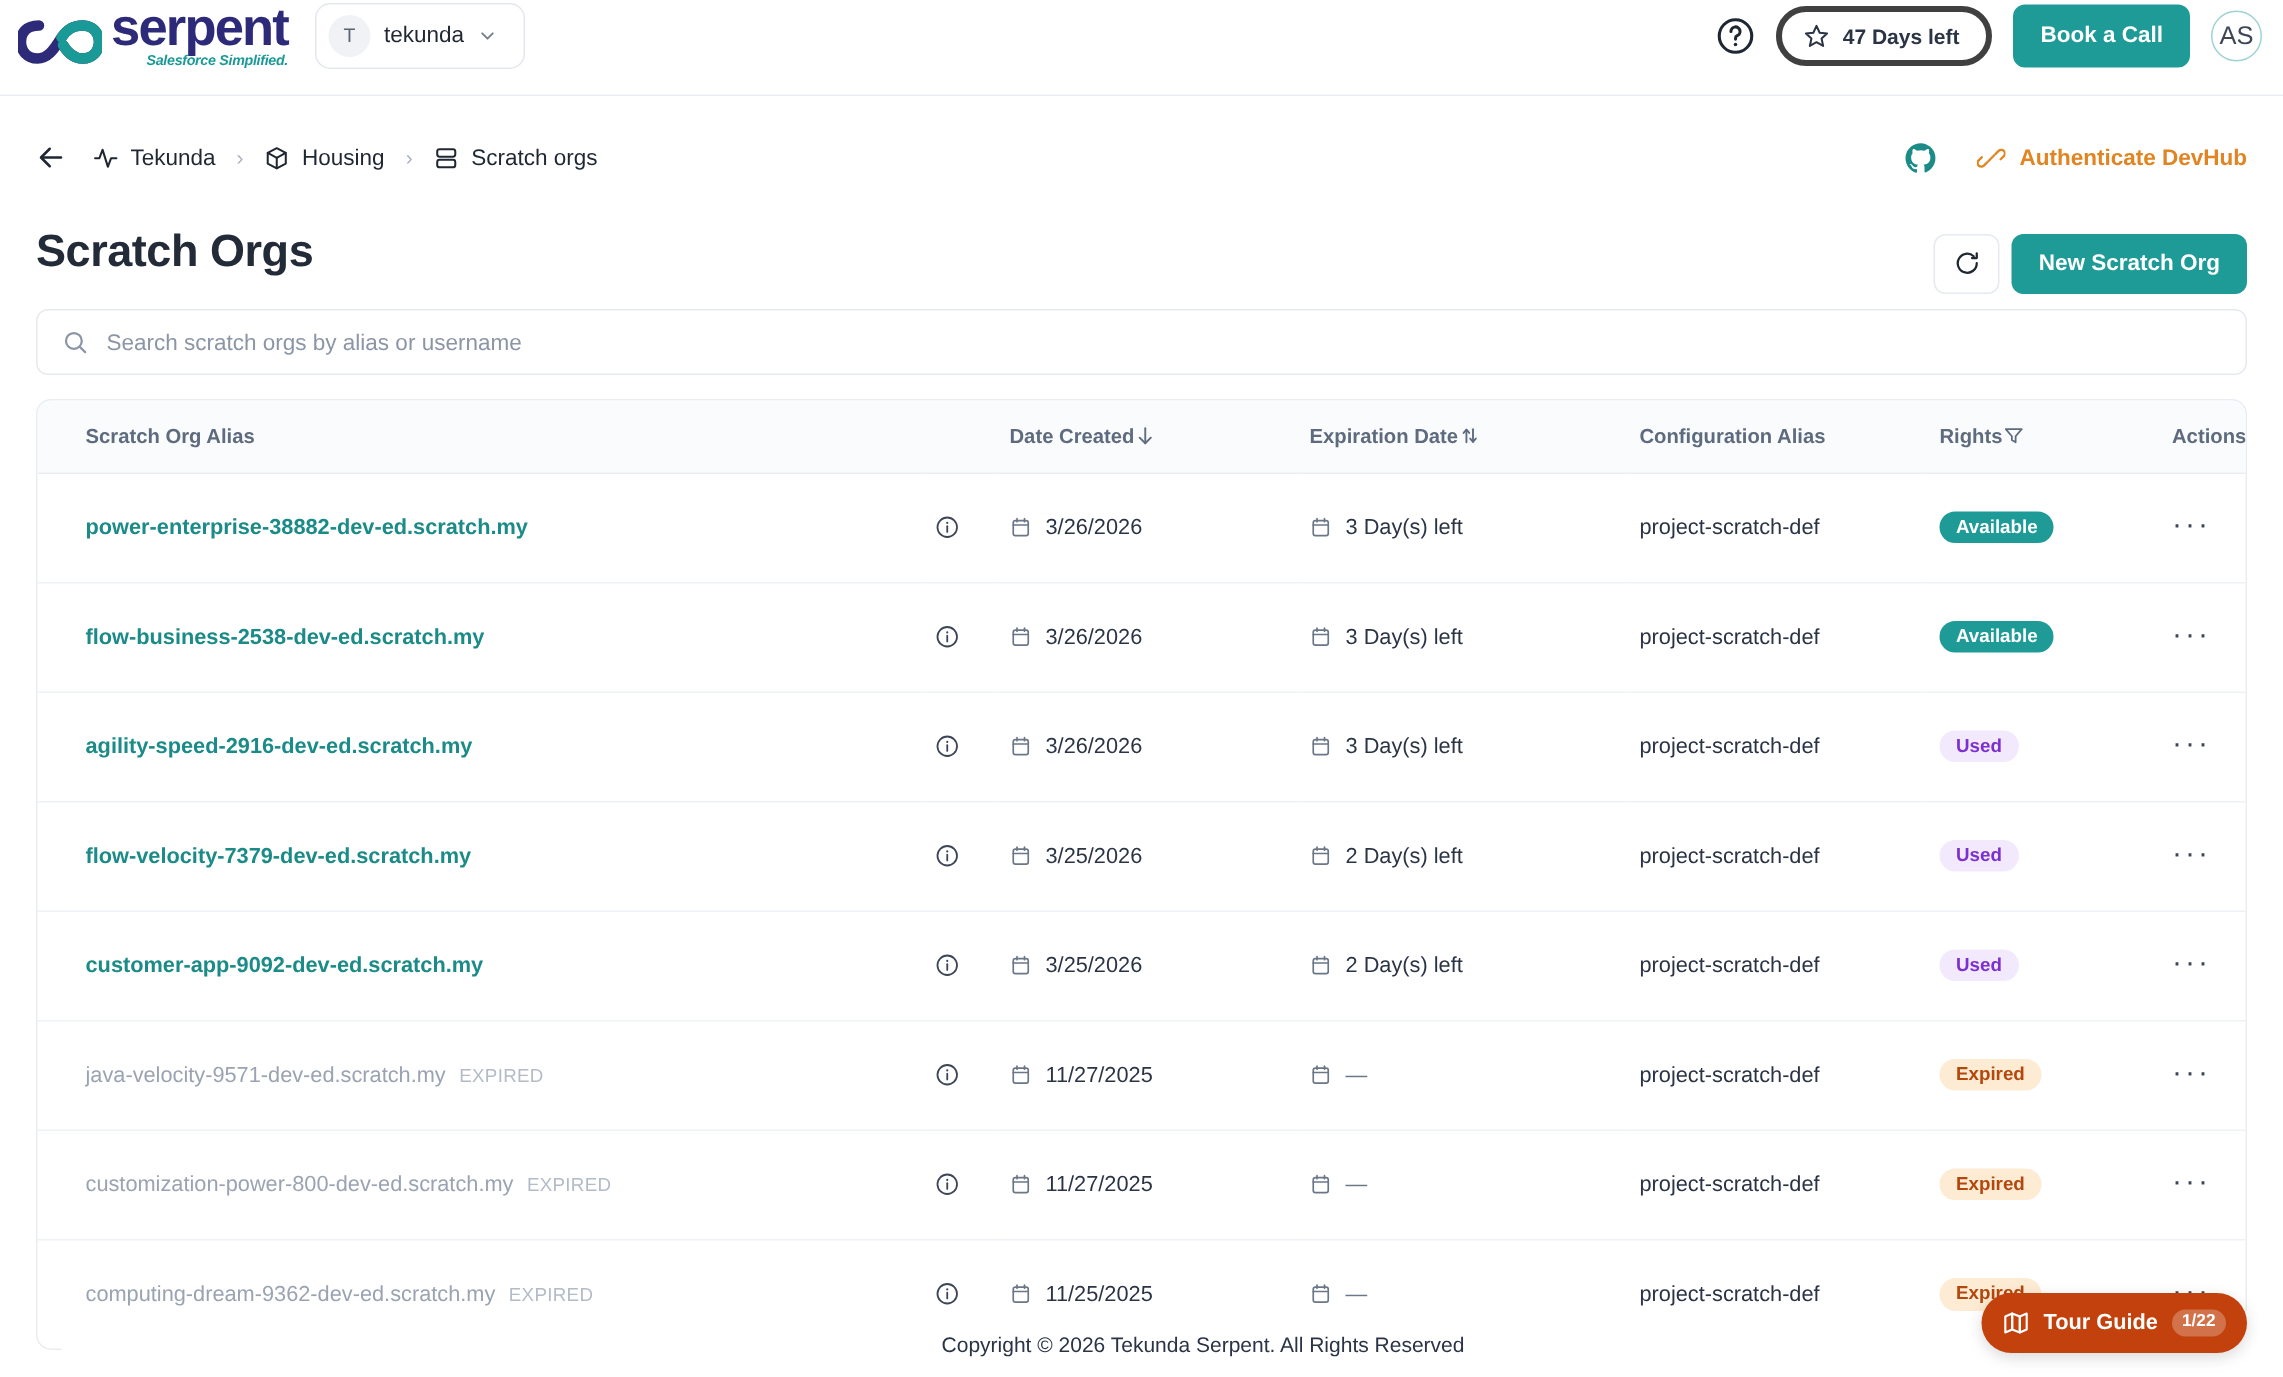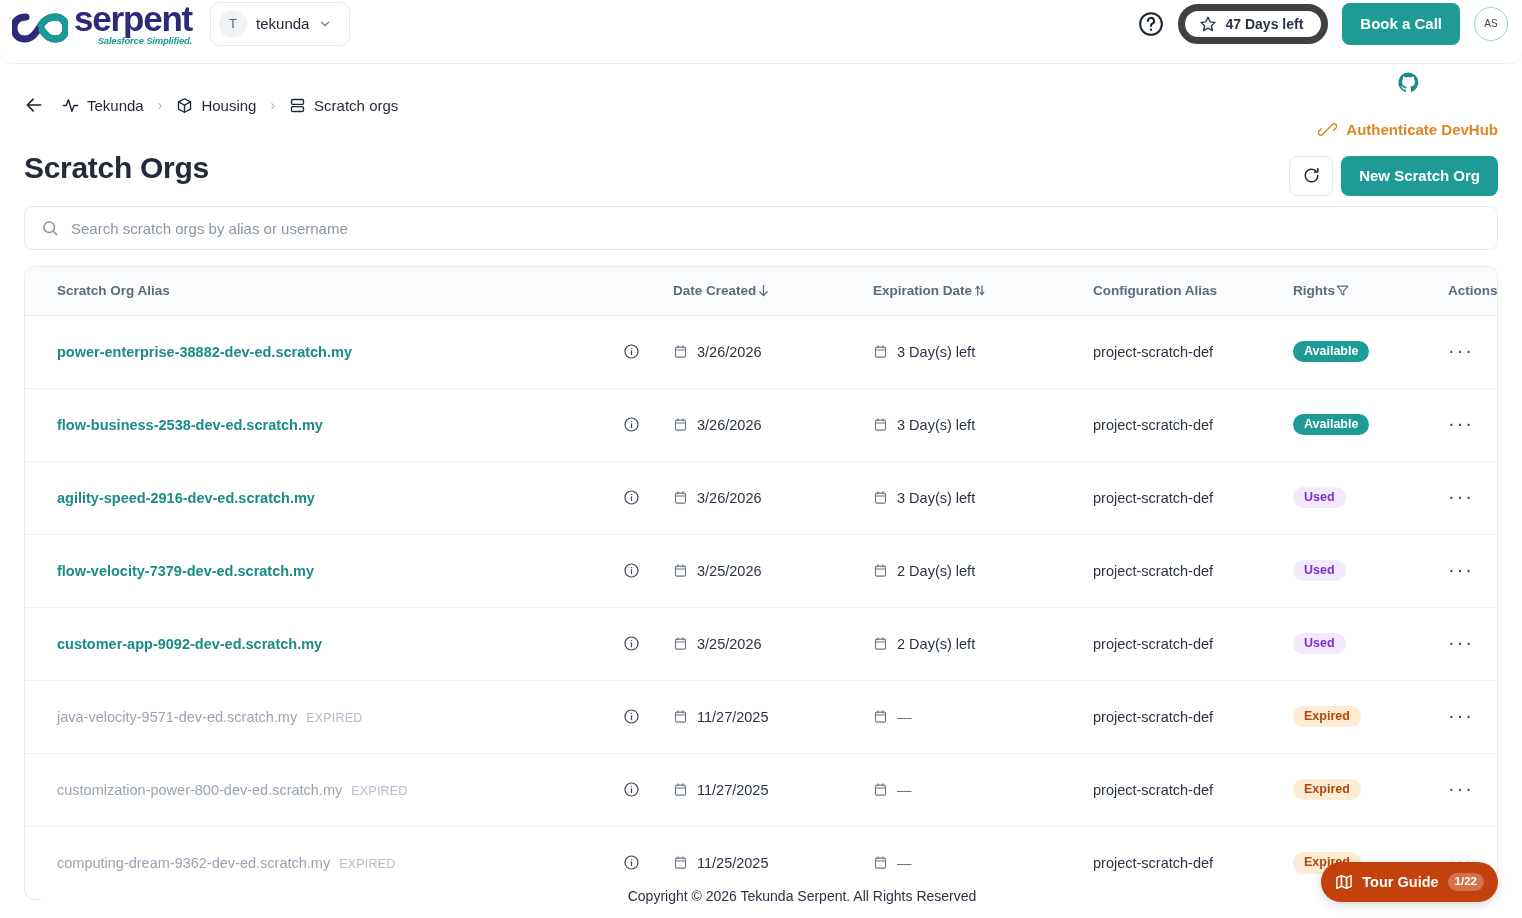--- a/index.html
+++ b/index.html
@@ -12,21 +12,20 @@
   }
 
   
   .topbar {
     height: 64px;
     display: flex; align-items: center;
     padding: 0 14px 16px 12px;
     border-bottom: 1px solid #e9edf2;
     background: #fff;
     position: relative;
-    border-radius: 13px;
   }
   .logo-wrap { display: flex; align-items: flex-end; gap: 6px; }
   .logo-mark { width: 56px; height: 34px; display:block; }
   .logo-text-wrap { display: flex; flex-direction: column; align-items: flex-end; line-height: 1; }
   .logo-word {
     font-size: 35px; font-weight: 700; letter-spacing: -1.2px;
     color: #2e2a7a; line-height: .95;
   }
   .logo-tag {
     font-size: 9.5px; font-weight: 700; color: #1a9a96;
@@ -48,52 +47,52 @@
   }
   .org-name { font-size: 15px; color: #1f2733; font-weight: 400; }
   .chev { width: 14px; height: 14px; opacity: .75; }
 
   .top-right {
     margin-left: auto; display: flex; align-items: center; gap: 14px;
   }
   .help-btn { width: 26px; height: 26px; cursor: pointer; }
   .days-pill {
     height: 40px; display: flex; align-items: center; gap: 8px;
-    border: 7px solid #404040; border-radius: 22px;
+    border: 4px solid #404040; border-radius: 22px;
     padding: 0 18px 0 14px; background: #fff; cursor: pointer;
   }
   .days-pill span { font-size: 14px; font-weight: 600; color: #2b3445; }
   .book-btn {
     height: 42px; background: #1f9b97; color: #fff;
     border: none; border-radius: 8px; padding: 0 18px;
     font-size: 15px; font-weight: 700; cursor: pointer;
     font-family: "Liberation Sans", sans-serif;
   }
   .user-avatar {
     width: 34px; height: 34px; border-radius: 50%;
     border: 1px solid #9ed4d2; background: #fff;
     display: flex; align-items: center; justify-content: center;
-    font-size: 10px; color: #3d4755; font-weight: 500; cursor: pointer;
+    font-size: 17px; color: #3d4755; font-weight: 500; cursor: pointer;
   }
 
   
   .crumbbar {
     height: 46px; display: flex; align-items: center;
     padding: 0 24px; margin-top: 18px;
   }
   .back-arrow { width: 20px; height: 20px; cursor: pointer; margin-right: 18px; }
   .crumbs { display: flex; align-items: center; gap: 0; }
   .crumb {
     display: flex; align-items: center; gap: 8px;
     font-size: 15px; color: #1f2733; cursor: pointer;
   }
   .crumb-sep { color: #aab4c2; font-size: 14px; margin: 0 14px; }
   .crumb svg { display: block; }
 
-  .crumb-right { margin-left: auto; display: flex; align-items: center; gap: 26px; flex-direction: column; }
+  .crumb-right { margin-left: auto; display: flex; align-items: center; gap: 26px; }
   .gh-icon { cursor: pointer; display:block; }
   .auth-link {
     display: flex; align-items: center; gap: 9px;
     color: #e08522; font-size: 15px; font-weight: 700; cursor: pointer;
   }
 
   
   .pagehead {
     display: flex; align-items: center;
     padding: 0 24px; margin-top: 14px; height: 52px;

